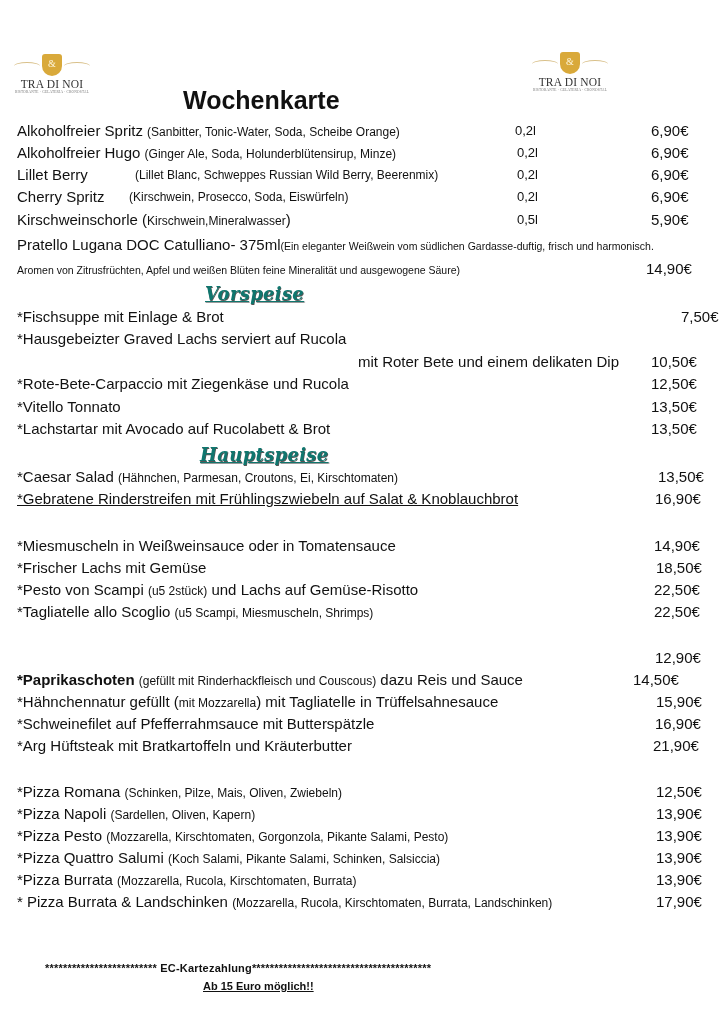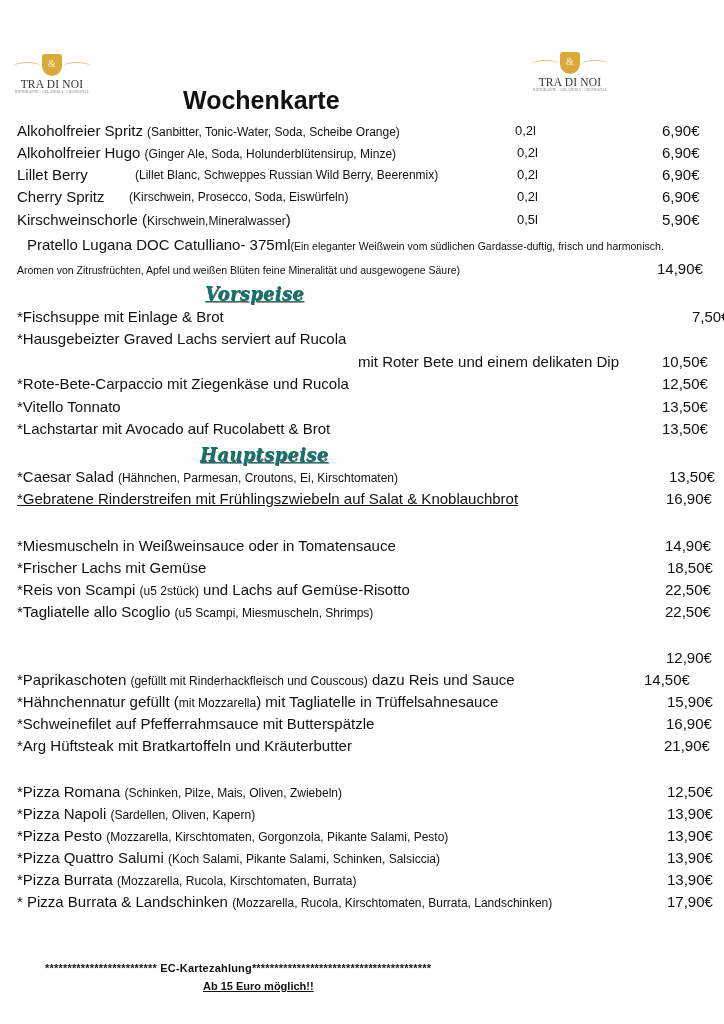--- a/index.html
+++ b/index.html
@@ -10,21 +10,21 @@
     .logo .swirl.l { left:2px; }
     .logo .swirl.r { right:2px; }
     .logo .shield { position:absolute; left:30px; top:2px; width:20px; height:22px; background:#d9a93a; border-radius:3px 3px 10px 10px; color:#fff8e0; font-family:"Liberation Serif", serif; font-size:10px; line-height:20px; }
     .logo .name { font-family:"Liberation Serif", serif; font-size:11.5px; color:#333; letter-spacing:0.2px; line-height:12px; }
     .logo .sub { font-family:"Liberation Serif", serif; font-size:3.5px; color:#777; line-height:5px; letter-spacing:0.2px; }
     .title { position:absolute; left:183px; top:86px; font-size:25px; font-weight:bold; color:#111; }
     .row { position:absolute; left:17px; right:0; height:22px; font-size:15px; line-height:22px; white-space:nowrap; }
     .row .name-part { font-size:15px; }
     .row .desc { font-size:12px; }
     .row .size { position:absolute; font-size:13px; }
-    .row .price { position:absolute; font-size:15px;margin-left:11px; }
+    .row .price { position:absolute; font-size:15px; }
     .section { position:absolute; font-family:"DejaVu Serif", serif; font-style:italic; font-weight:bold; font-size:18px; text-decoration:underline; color:#0f766e; text-shadow:0.6px 0.6px 0 #555; letter-spacing:0.3px; }
     .footer1 { position:absolute; left:45px; top:962px; font-size:11px; font-weight:bold; letter-spacing:0.2px; }
     .footer2 { position:absolute; left:203px; top:980px; font-size:11px; font-weight:bold; text-decoration:underline; }
   </style>
 </head>
 <body>
 
 <div class="logo" style="left:12px; top:52px;">
   <div class="crest">
     <span class="swirl l"></span>
@@ -67,21 +67,21 @@
   <span class="desc" style="position:absolute; left:112px;">(Kirschwein, Prosecco, Soda, Eiswürfeln)</span>
   <span class="size" style="left:500px;">0,2l</span>
   <span class="price" style="left:634px;">6,90€</span>
 </div>
 <div class="row" style="top:209px;">
   <span class="name-part">Kirschweinschorle (</span><span class="desc">Kirschwein,Mineralwasser</span><span class="name-part">)</span>
   <span class="size" style="left:500px;">0,5l</span>
   <span class="price" style="left:634px;">5,90€</span>
 </div>
 
-<div class="row" style="top:234px;margin-left:10px;">
+<div class="row" style="top:234px;">
   <span class="name-part">Pratello Lugana DOC Catulliano- 375ml</span><span class="desc" style="font-size:10.5px;">(Ein eleganter Weißwein vom südlichen Gardasse-duftig, frisch und harmonisch.</span>
 </div>
 <div class="row" style="top:258px;">
   <span class="desc" style="font-size:10.5px;">Aromen von Zitrusfrüchten, Apfel und weißen Blüten feine Mineralität und ausgewogene Säure)</span>
   <span class="price" style="left:629px;">14,90€</span>
 </div>
 
 <div class="section" style="left:205px; top:283px;">Vorspeise</div>
 
 <div class="row" style="top:306px;">
@@ -108,24 +108,24 @@
   <span class="price" style="left:634px;">13,50€</span>
 </div>
 
 <div class="section" style="left:200px; top:444px;">Hauptspeise</div>
 
 <div id="main-list">
     <div class="row" style="top: 466px;"><span style="white-space: pre;">*Caesar Salad </span><span class="desc">(Hähnchen, Parmesan, Croutons, Ei, Kirschtomaten)</span><span style="white-space: pre;"></span><span class="price" style="left: 641px;">13,50€</span></div>
     <div class="row" style="top: 488px;"><span style="white-space: pre; text-decoration: underline;">*Gebratene Rinderstreifen mit Frühlingszwiebeln auf Salat &amp; Knoblauchbrot</span><span class="desc"></span><span style="white-space: pre;"></span><span class="price" style="left: 638px;">16,90€</span></div>
     <div class="row" style="top: 535px;"><span style="white-space: pre;">*Miesmuscheln in Weißweinsauce oder in Tomatensauce</span><span class="desc"></span><span style="white-space: pre;"></span><span class="price" style="left: 637px;">14,90€</span></div>
     <div class="row" style="top: 557px;"><span style="white-space: pre;">*Frischer Lachs mit Gemüse</span><span class="desc"></span><span style="white-space: pre;"></span><span class="price" style="left: 639px;">18,50€</span></div>
-    <div class="row" style="top: 579px;"><span style="white-space: pre;">*Reis von Scampi </span><span class="desc">(u5 2stück)</span><span style="white-space: pre;"> und Lachs auf Gemüse-Risotto</span><span class="price" style="left: 637px;">22,50€</span></div>
+    <div class="row" style="top: 579px;"><span style="white-space: pre;">*Pesto von Scampi </span><span class="desc">(u5 2stück)</span><span style="white-space: pre;"> und Lachs auf Gemüse-Risotto</span><span class="price" style="left: 637px;">22,50€</span></div>
     <div class="row" style="top: 601px;"><span style="white-space: pre;">*Tagliatelle allo Scoglio </span><span class="desc">(u5 Scampi, Miesmuscheln, Shrimps)</span><span style="white-space: pre;"></span><span class="price" style="left: 637px;">22,50€</span></div>
     <div class="row" style="top: 647px;"><span class="desc"></span><span style="white-space: pre;"></span><span class="price" style="left: 638px;">12,90€</span></div>
-    <div class="row" style="top: 669px;"><span style="white-space: pre;">*Paprikaschoten </span><span class="desc">(gefüllt mit Rinderhackfleisch und Couscous)</span><span style="white-space: pre;"> dazu Reis und Sauce</span><span class="price" style="left: 616px;">14,50€</span></div>
+    <div class="row" style="top: 669px;"><span style="white-space: pre; font-weight: bold;">*Paprikaschoten </span><span class="desc">(gefüllt mit Rinderhackfleisch und Couscous)</span><span style="white-space: pre;"> dazu Reis und Sauce</span><span class="price" style="left: 616px;">14,50€</span></div>
     <div class="row" style="top: 691px;"><span style="white-space: pre;">*Hähnchennatur gefüllt (</span><span class="desc">mit Mozzarella</span><span style="white-space: pre;">) mit Tagliatelle in Trüffelsahnesauce</span><span class="price" style="left: 639px;">15,90€</span></div>
     <div class="row" style="top: 713px;"><span style="white-space: pre;">*Schweinefilet auf Pfefferrahmsauce mit Butterspätzle</span><span class="desc"></span><span style="white-space: pre;"></span><span class="price" style="left: 638px;">16,90€</span></div>
     <div class="row" style="top: 735px;"><span style="white-space: pre;">*Arg Hüftsteak mit Bratkartoffeln und Kräuterbutter</span><span class="desc"></span><span style="white-space: pre;"></span><span class="price" style="left: 636px;">21,90€</span></div>
     <div class="row" style="top: 781px;"><span style="white-space: pre;">*Pizza Romana </span><span class="desc">(Schinken, Pilze, Mais, Oliven, Zwiebeln)</span><span style="white-space: pre;"></span><span class="price" style="left: 639px;">12,50€</span></div>
     <div class="row" style="top: 803px;"><span style="white-space: pre;">*Pizza Napoli </span><span class="desc">(Sardellen, Oliven, Kapern)</span><span style="white-space: pre;"></span><span class="price" style="left: 639px;">13,90€</span></div>
     <div class="row" style="top: 825px;"><span style="white-space: pre;">*Pizza Pesto </span><span class="desc">(Mozzarella, Kirschtomaten, Gorgonzola, Pikante Salami, Pesto)</span><span style="white-space: pre;"></span><span class="price" style="left: 639px;">13,90€</span></div>
     <div class="row" style="top: 847px;"><span style="white-space: pre;">*Pizza Quattro Salumi </span><span class="desc">(Koch Salami, Pikante Salami, Schinken, Salsiccia)</span><span style="white-space: pre;"></span><span class="price" style="left: 639px;">13,90€</span></div>
     <div class="row" style="top: 869px;"><span style="white-space: pre;">*Pizza Burrata </span><span class="desc">(Mozzarella, Rucola, Kirschtomaten, Burrata)</span><span style="white-space: pre;"></span><span class="price" style="left: 639px;">13,90€</span></div>
     <div class="row" style="top: 891px;"><span style="white-space: pre;">* Pizza Burrata &amp; Landschinken </span><span class="desc">(Mozzarella, Rucola, Kirschtomaten, Burrata, Landschinken)</span><span style="white-space: pre;"></span><span class="price" style="left: 639px;">17,90€</span></div>
   </div>

